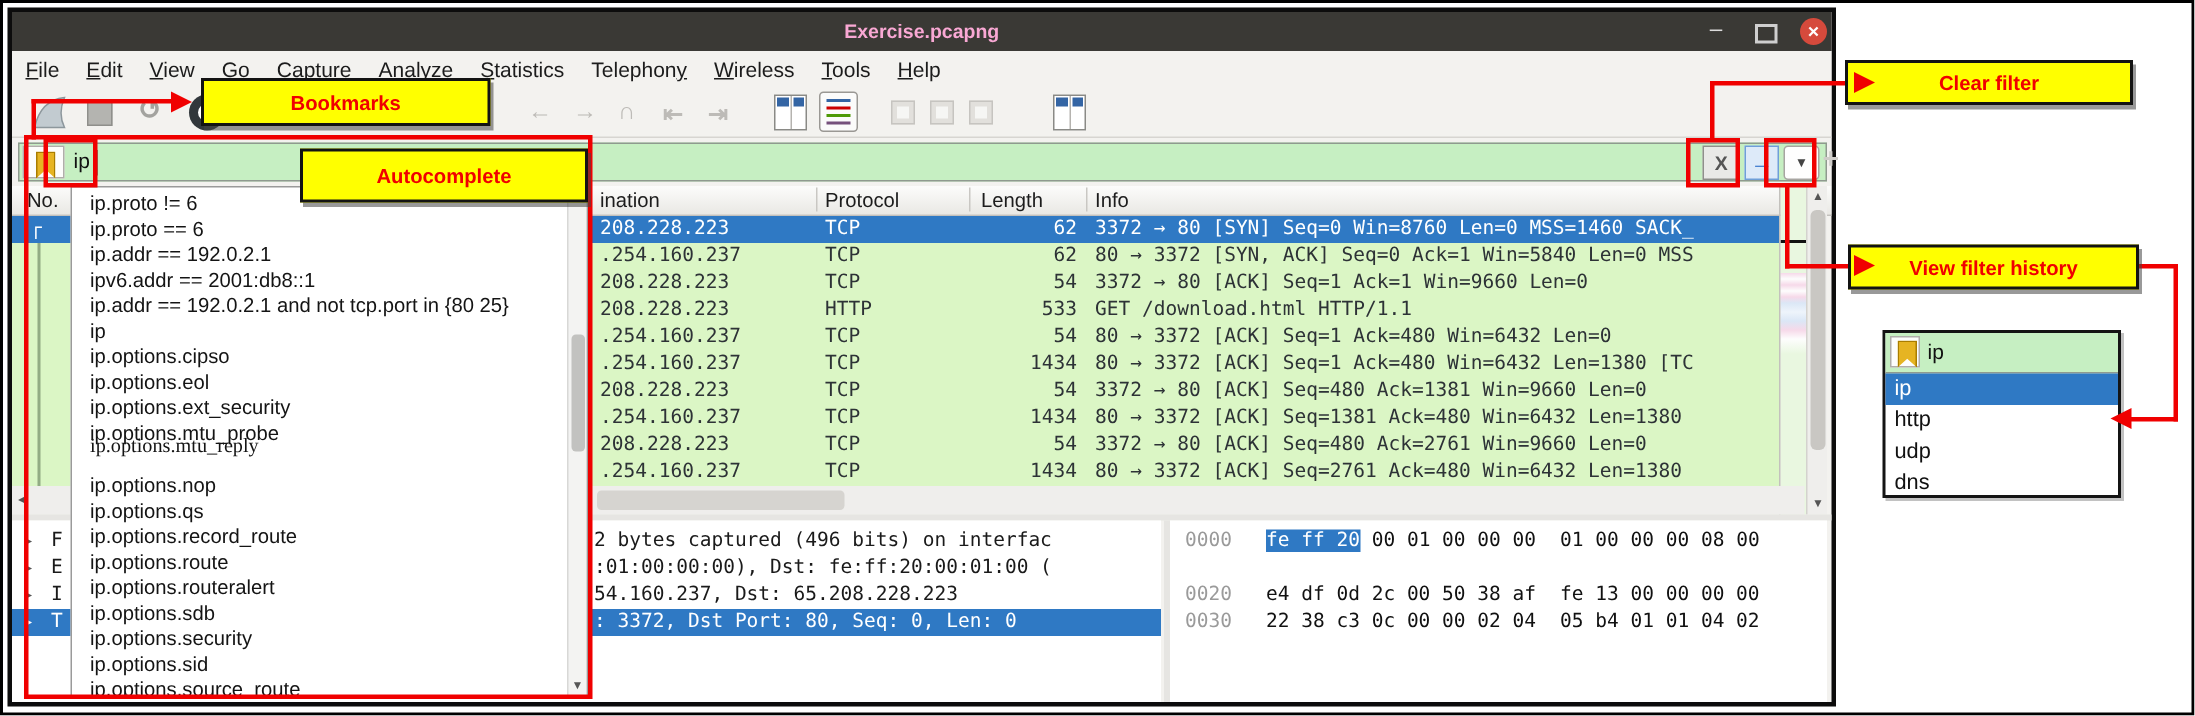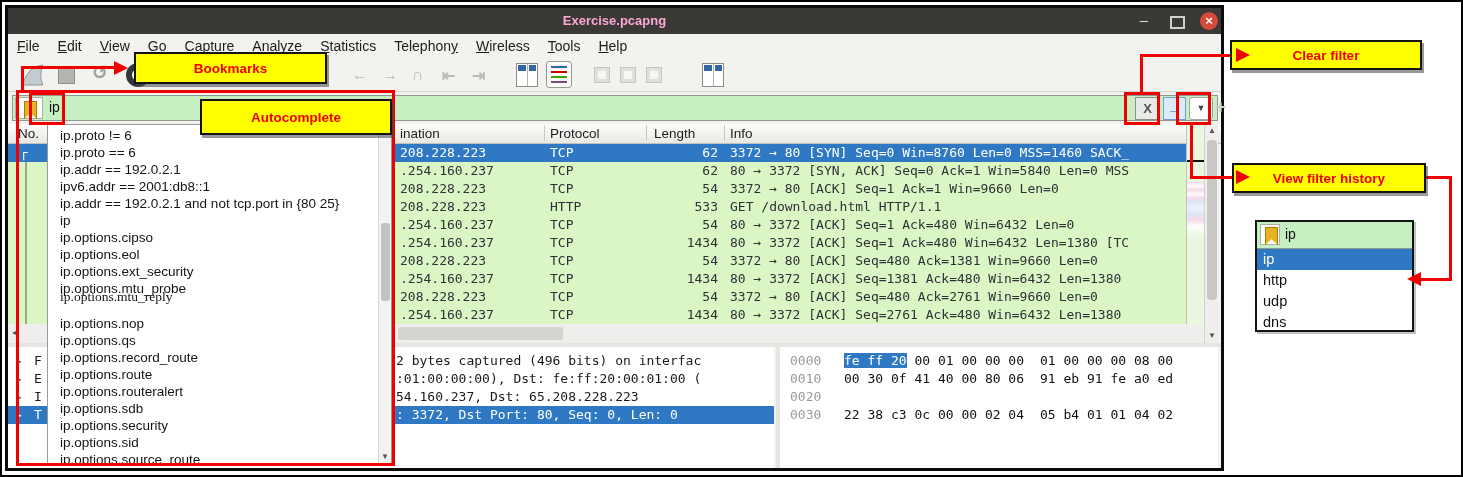--- a/index.html
+++ b/index.html
@@ -210,22 +210,21 @@
   <div class="abs details" id="details-pane">
       <div class="drow" style="top: 5px;"><span class="exp">▶</span><span class="ltr">F</span><span class="dtx">2 bytes captured (496 bits) on interfac</span></div>
       <div class="drow" style="top: 23px;"><span class="exp">▶</span><span class="ltr">E</span><span class="dtx">:01:00:00:00), Dst: fe:ff:20:00:01:00 (</span></div>
       <div class="drow" style="top: 41px;"><span class="exp">▶</span><span class="ltr">I</span><span class="dtx">54.160.237, Dst: 65.208.228.223</span></div>
       <div class="drow sel" style="top: 59px;"><span class="exp">▶</span><span class="ltr">T</span><span class="dtx">: 3372, Dst Port: 80, Seq: 0, Len: 0</span></div>
     </div>
   <div class="abs vdivider"></div>
 
   <div class="abs hexpane" id="hex-pane">
       <div class="hrow" style="top: 5px;"><span class="off">0000</span><span class="bytes"><span class="hexsel">fe ff 20</span> 00 01 00 00 00<span class="g2">01 00 00 00 08 00</span></span></div>
-      <div class="hrow" style="top: 23px;"><span class="off">0010</span><span class="bytes">00 30 0f 41 40 00 80 06<span class="g2">91 eb 91 fe a0 ed</span></span></div>
-      <div class="hrow" style="top: 41px;"><span class="off">0020</span></div>
+      <div class="hrow" style="top: 41px;"><span class="off">0020</span><span class="bytes">e4 df 0d 2c 00 50 38 af<span class="g2">fe 13 00 00 00 00</span></span></div>
       <div class="hrow" style="top: 59px;"><span class="off">0030</span><span class="bytes">22 38 c3 0c 00 00 02 04<span class="g2">05 b4 01 01 04 02</span></span></div>
     </div>
 
   <div class="abs popup" id="ac-popup">
     <div class="ac-scroll">
       <div class="ac-thumb"></div>
       <div class="ac-down">▼</div>
     </div>
   <div class="ac-item" style="top: 2px;">ip.proto != 6</div>
       <div class="ac-item" style="top: 19.05px;">ip.proto == 6</div>

